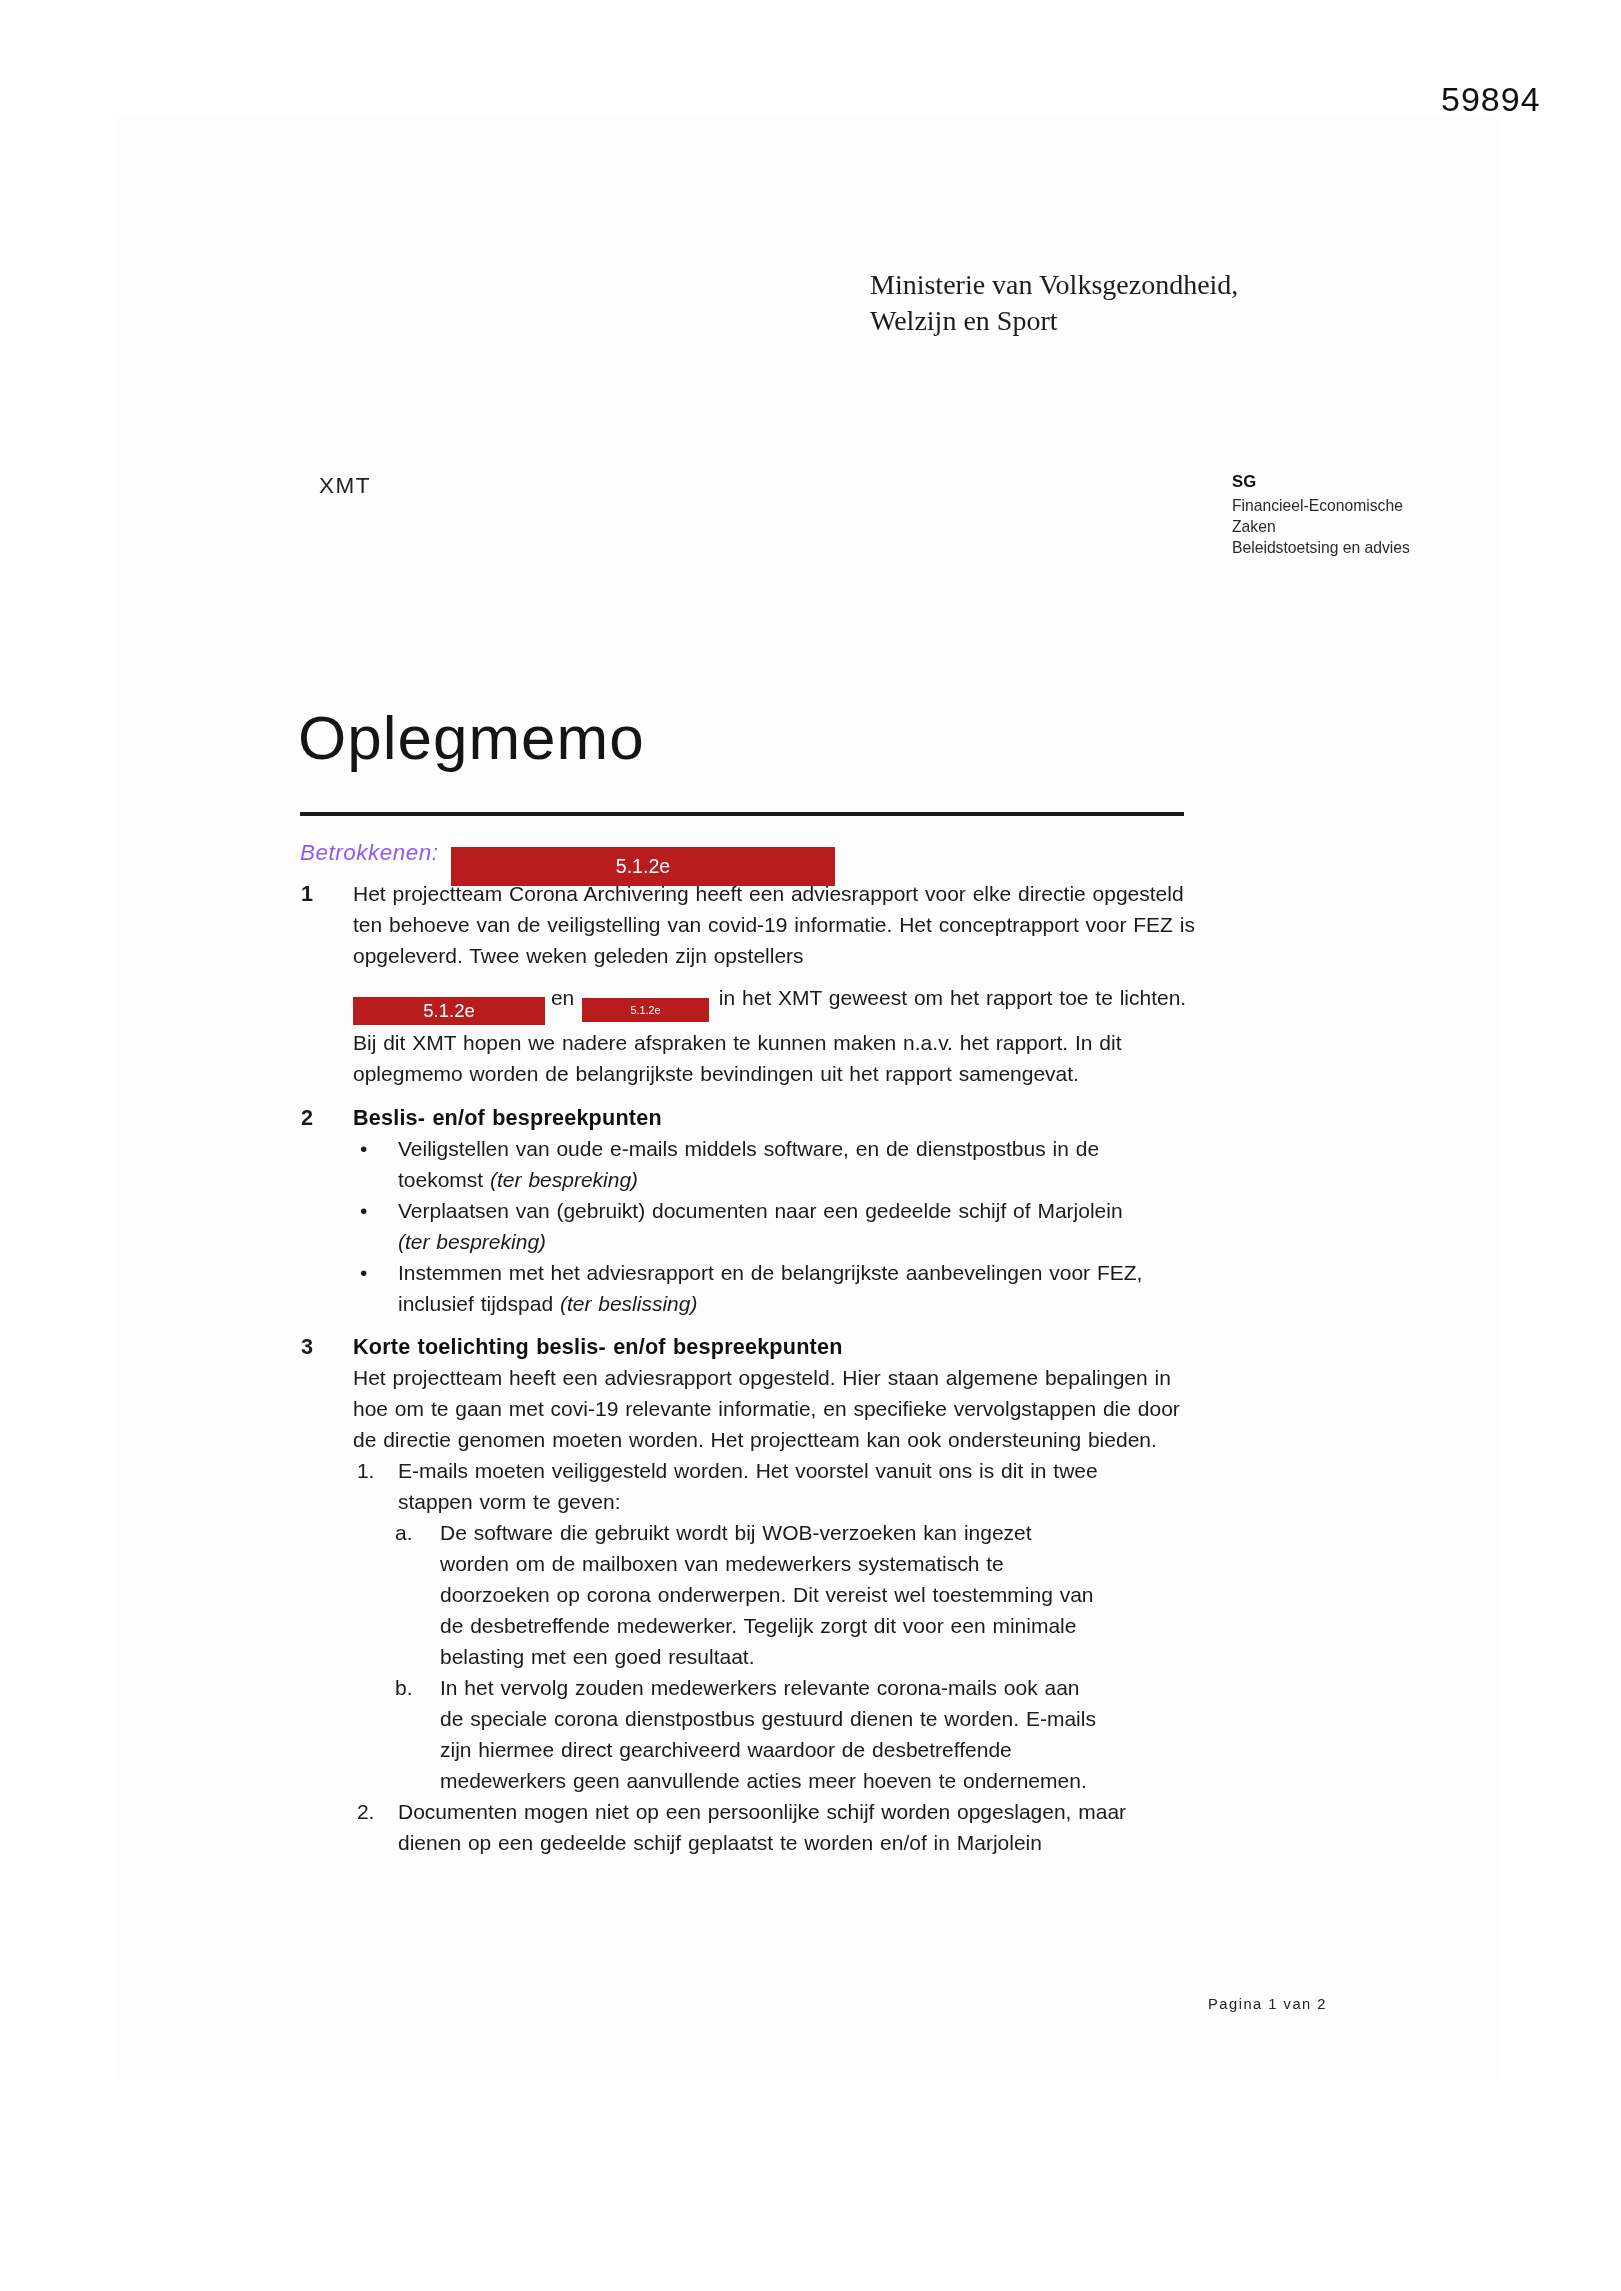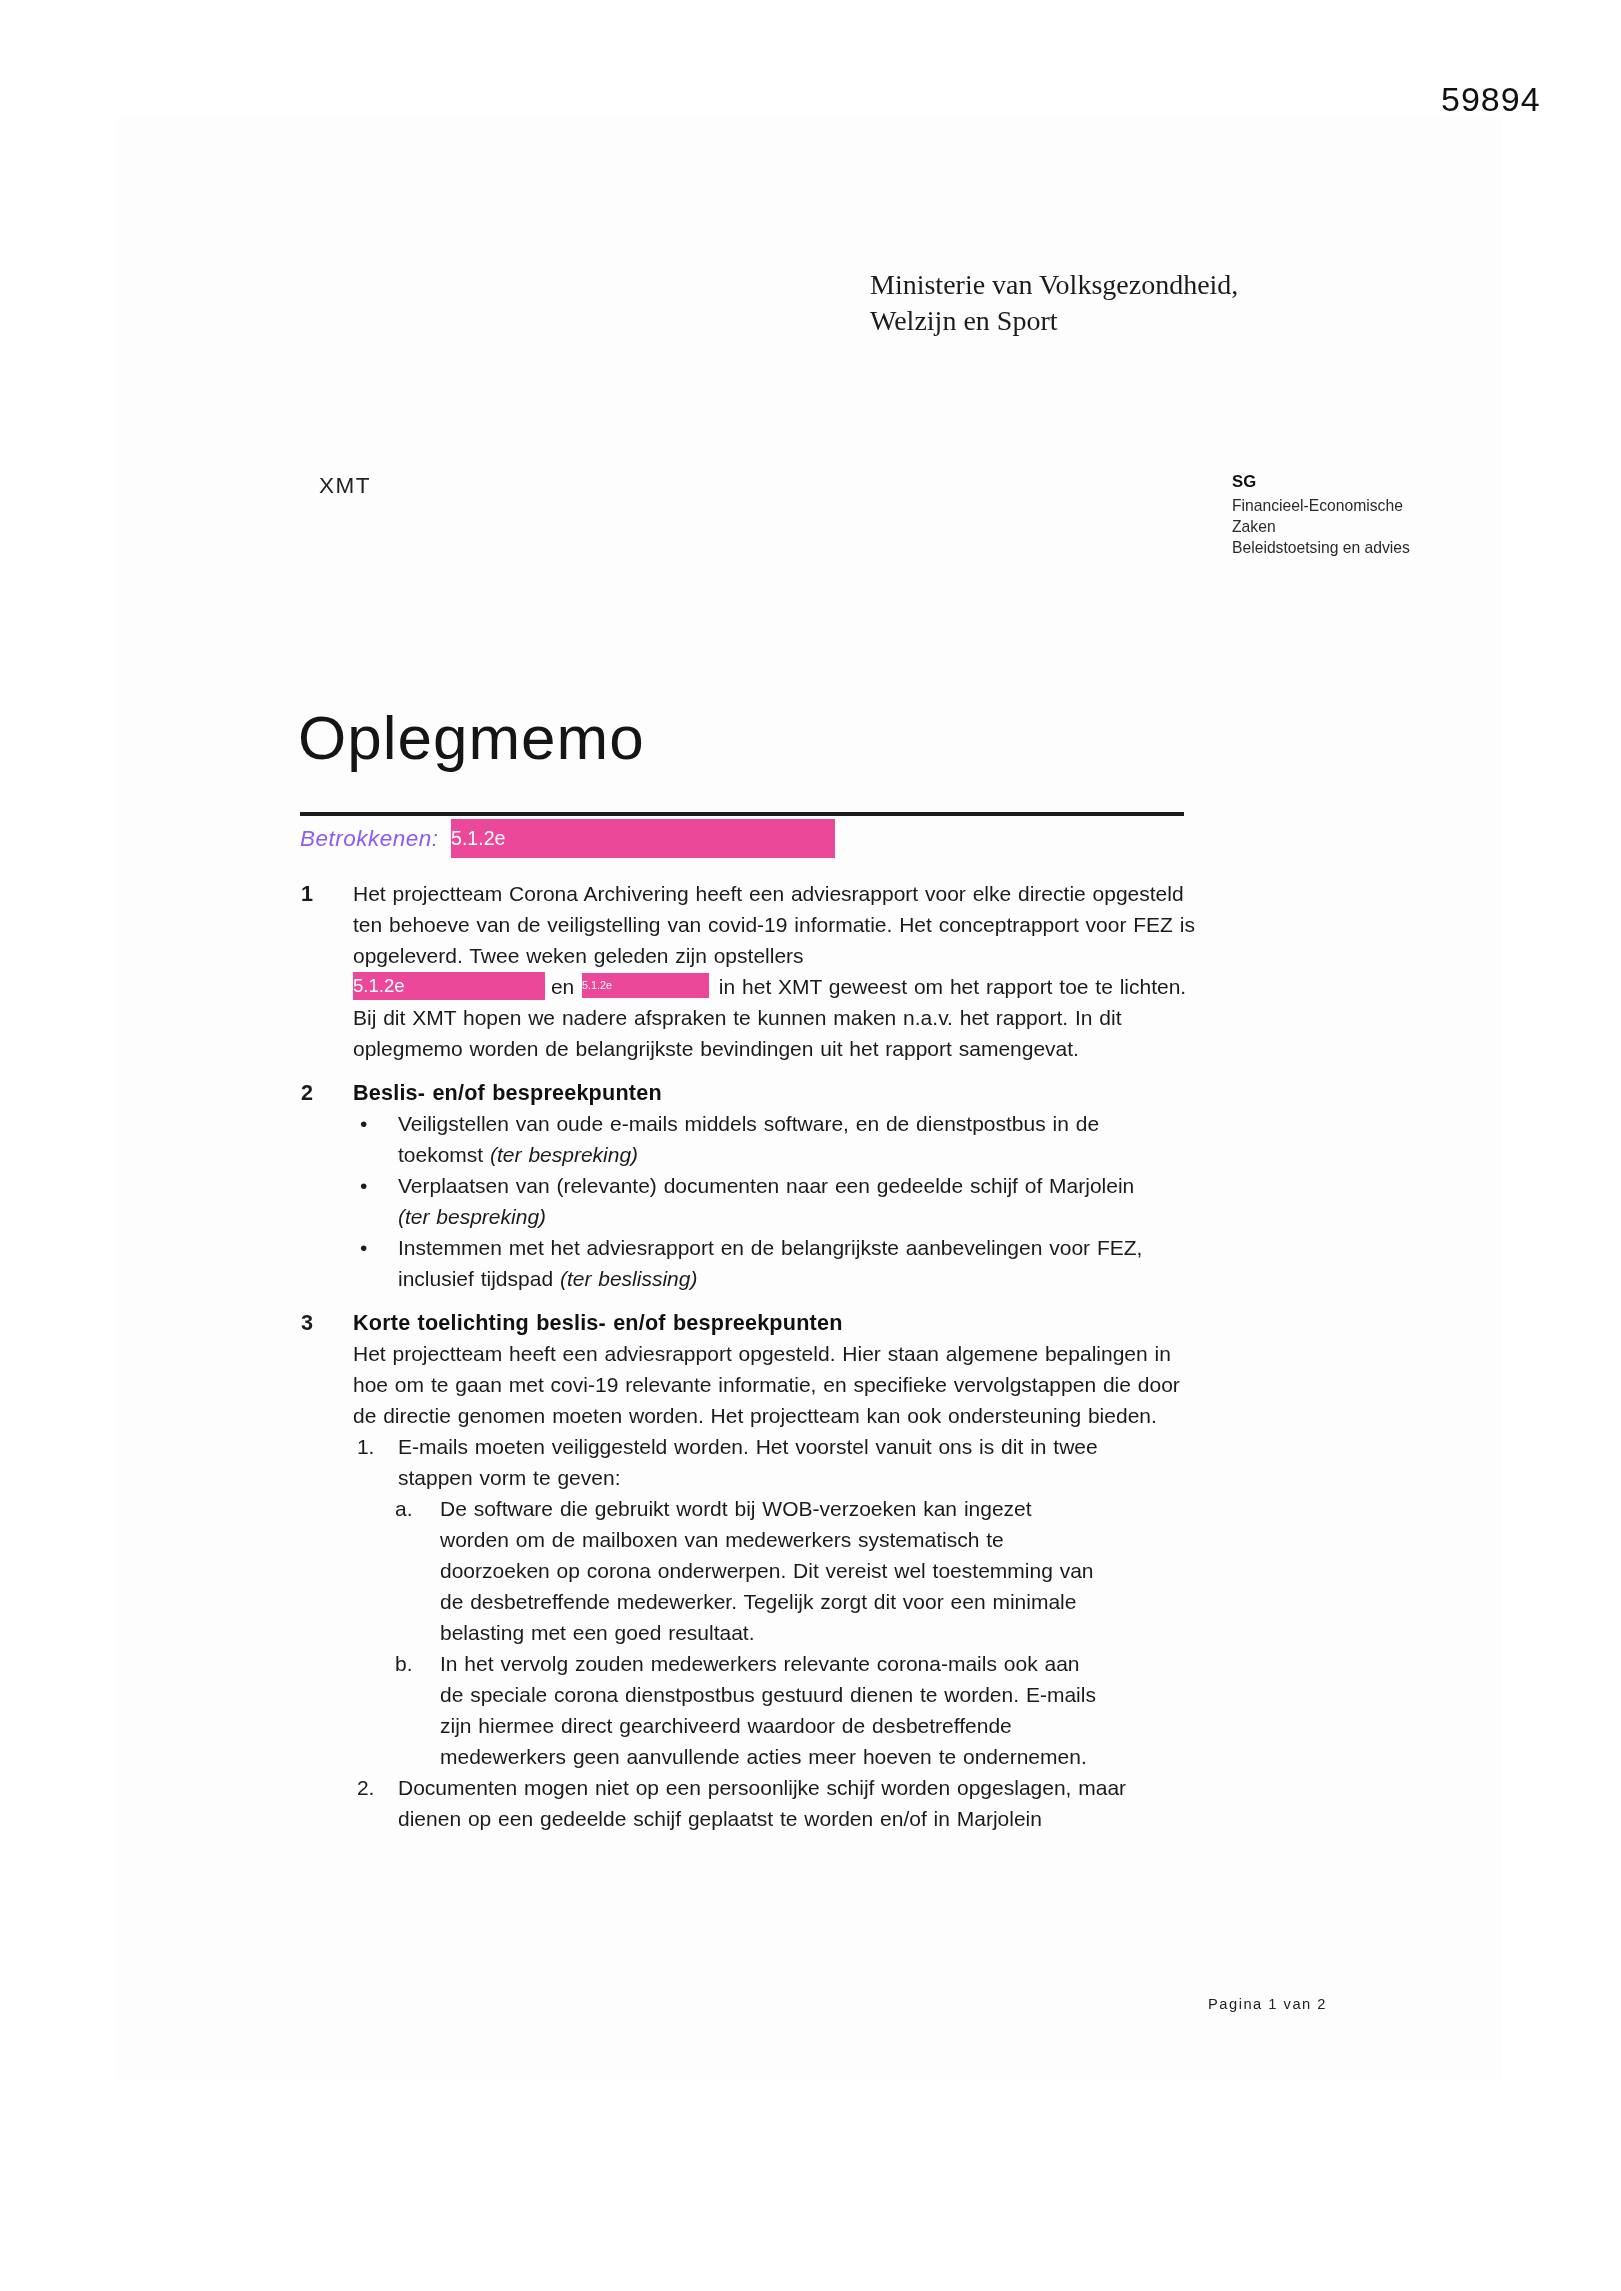--- a/index.html
+++ b/index.html
@@ -42,22 +42,22 @@
   }
   .betrokkenen{
     position:absolute;left:300px;top:819px;width:892px;
     display:flex;align-items:center;
   }
   .betrokkenen-label{
     font-style:italic;font-size:22.5px;letter-spacing:0.5px;color:#8b5cf6;
     width:151px;flex:none;
   }
   .redaction{
-    background:#ec4899;color:#ffffff;text-align:left;
-    display:inline-block;vertical-align:middle;
+    background:#b91c1c;color:#ffffff;text-align:center;
+    display:inline-block;vertical-align:middle;margin-top:28px;
   }
   .redaction-big{
     width:384px;height:39px;line-height:39px;font-size:19.6px;
   }
   .redaction-inline-a{
     width:192px;height:28px;line-height:28px;font-size:18.6px;
     margin-right:5.9px;position:relative;top:-2px;
   }
   .redaction-inline-b{
     width:127px;height:24.5px;line-height:24.5px;font-size:10.8px;
@@ -130,21 +130,21 @@
   <div class="sec">
     <div class="sec-num">2</div>
     <div class="sec-body">
       <div class="sec-heading">Beslis- en/of bespreekpunten</div>
       <div class="bullet">
         <div class="bullet-marker">•</div>
         <div class="bullet-text"><span>Veiligstellen van oude e-mails middels software, en de dienstpostbus in de toekomst </span><i>(ter bespreking)</i></div>
       </div>
       <div class="bullet">
         <div class="bullet-marker">•</div>
-        <div class="bullet-text"><span>Verplaatsen van (relevante) documenten naar een gedeelde schijf of Marjolein </span><i>(ter bespreking)</i></div>
+        <div class="bullet-text"><span>Verplaatsen van (gebruikt) documenten naar een gedeelde schijf of Marjolein </span><i>(ter bespreking)</i></div>
       </div>
       <div class="bullet">
         <div class="bullet-marker">•</div>
         <div class="bullet-text"><span>Instemmen met het adviesrapport en de belangrijkste aanbevelingen voor FEZ, inclusief tijdspad </span><i>(ter beslissing)</i></div>
       </div>
     </div>
   </div>
 
   <div class="sec">
     <div class="sec-num">3</div>

